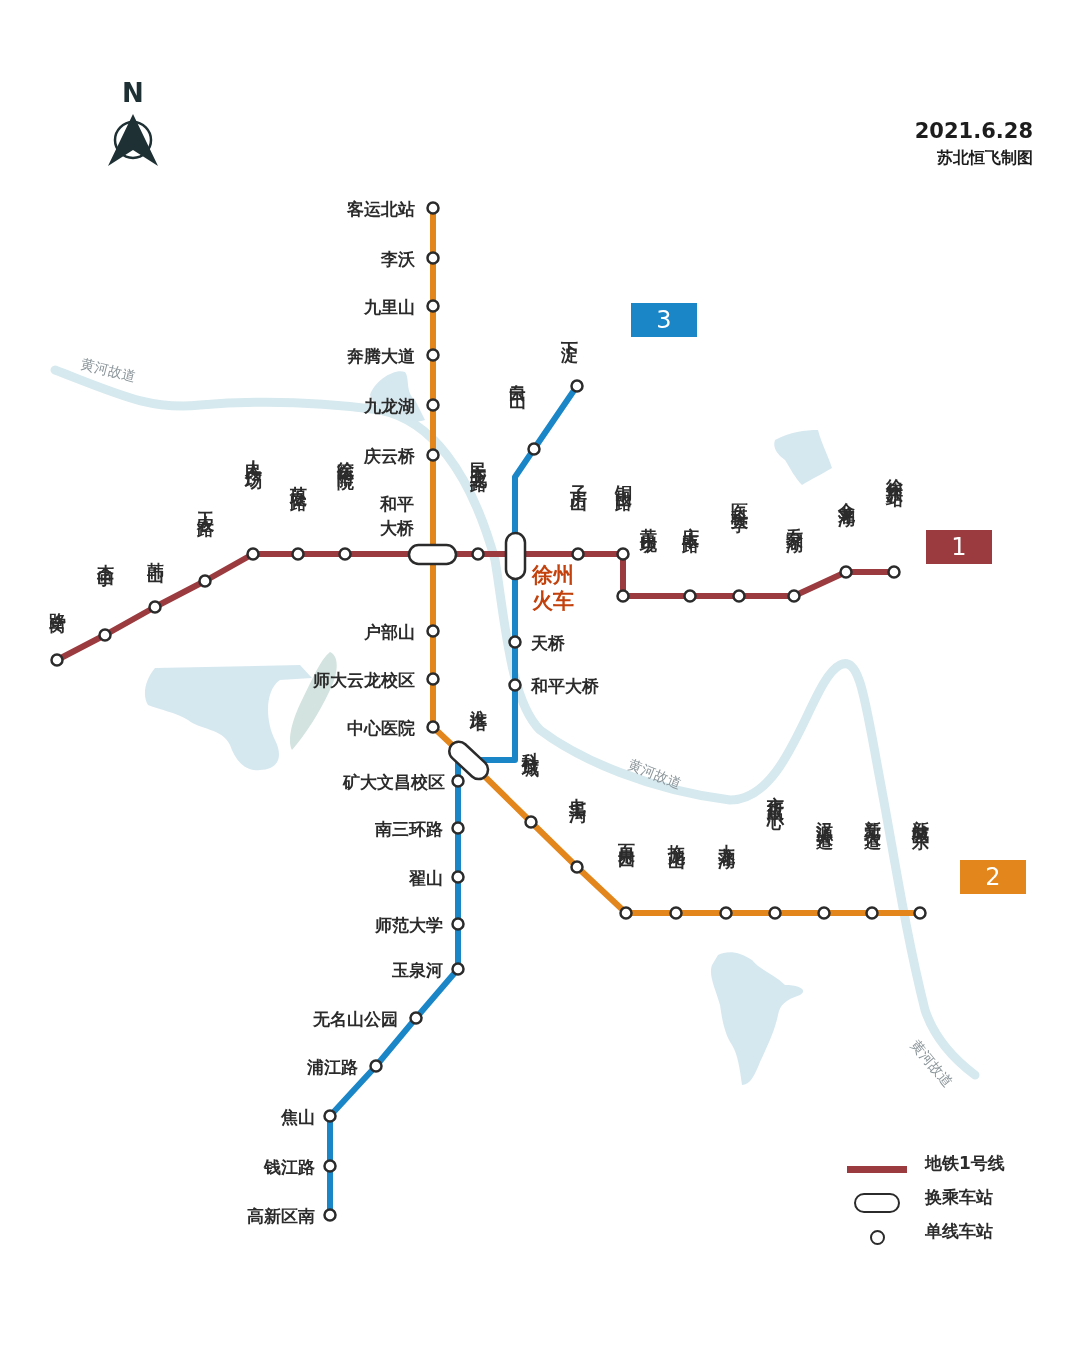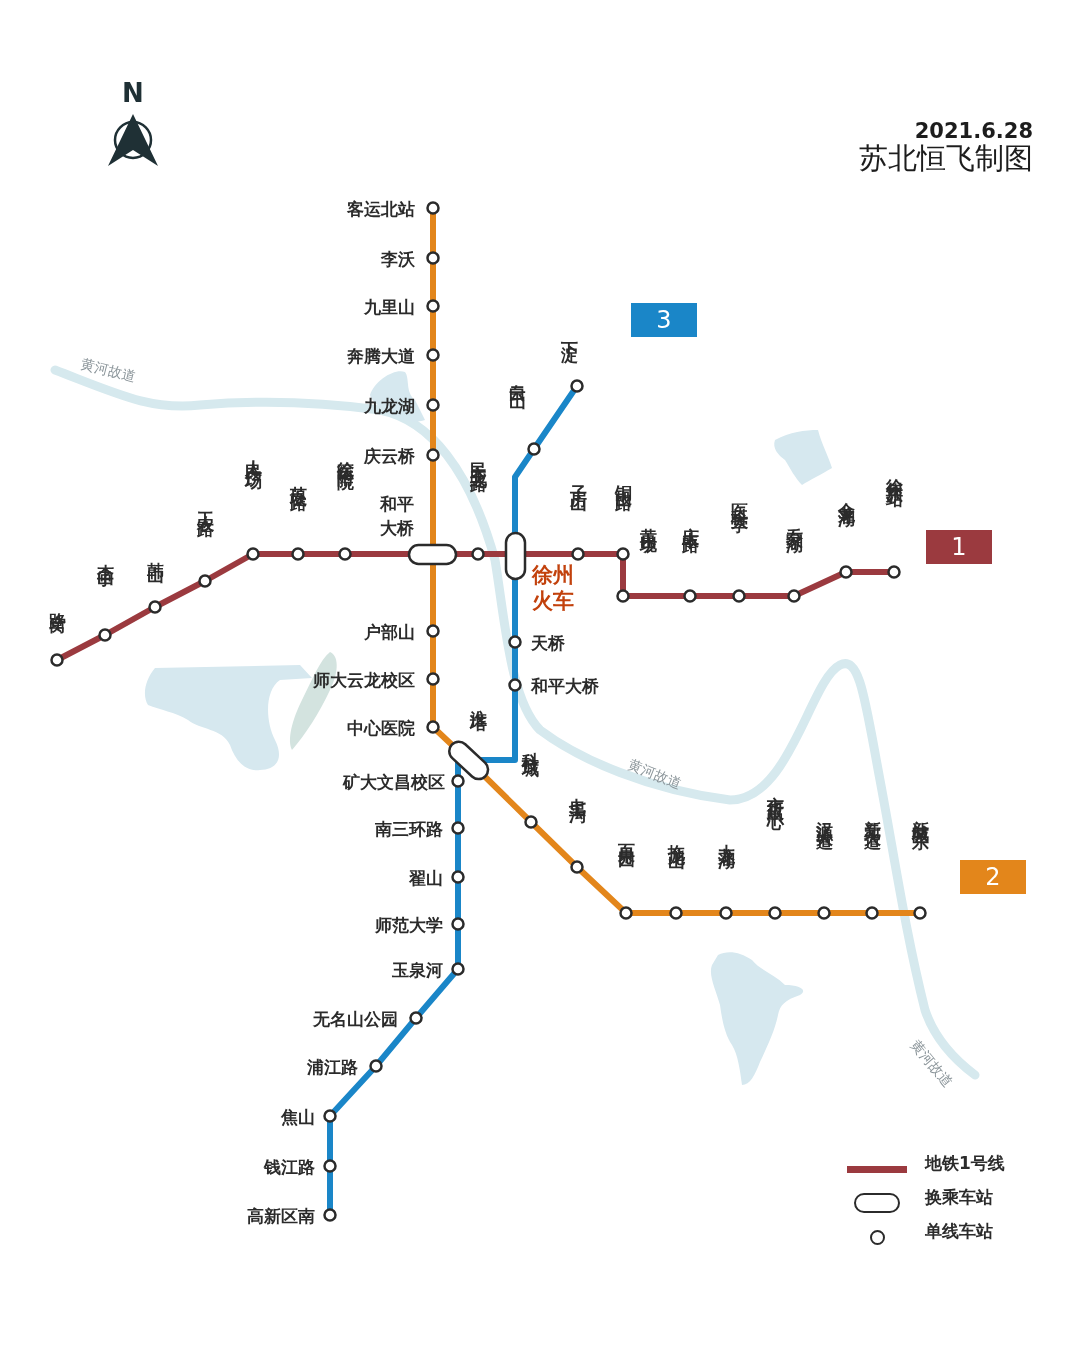--- a/index.html
+++ b/index.html
@@ -3,21 +3,21 @@
 <meta charset="utf-8">
 <style>
   html, body { margin: 0; padding: 0; background: #ffffff; }
   body { width: 1077px; height: 1347px; position: relative; overflow: hidden;
          font-family: "DejaVu Sans", "Liberation Sans", sans-serif; }
   #map { position: absolute; left: 0; top: 0; }
   .stn-label { font-family: "DejaVu Sans", sans-serif; font-size: 17px; font-weight: bold; fill: #2b2b2b; }
   .river-label { font-family: "DejaVu Sans", sans-serif; font-size: 14px; fill: #8a9499; }
   .header { position: absolute; right: 44px; top: 94px; text-align: right; color: #1d1d1d; margin-top: 25px; }
   .header .date { font-size: 21px; font-weight: bold; line-height: 24px; font-family: "DejaVu Sans", sans-serif; }
-  .header .credit { font-size: 29px; font-weight: normal; line-height: 30px; font-family: "DejaVu Sans", sans-serif; }
+  .header .credit { font-size: 16px; font-weight: bold; line-height: 30px; font-family: "DejaVu Sans", sans-serif; }
   .compass { position: absolute; left: 104px; top: 78px; width: 60px; height: 95px; }
   .compass .n { position: absolute; left: 18px; top: 0; font-size: 26px; font-weight: bold; color: #1f3035; font-family: "DejaVu Sans", sans-serif; }
   .badge { position: absolute; width: 66px; height: 34px; color: #fff; font-size: 24px;
            display: flex; align-items: center; justify-content: center; font-family: "DejaVu Sans", sans-serif; }
   .legend { position: absolute; left: 845px; top: 1152px; width: 200px; }
   .legend .row { display: flex; height: 34px; }
   .legend .sym { width: 64px; display: flex; justify-content: center; align-items: center; margin-right: 16px; }
   .legend .line { width: 60px; height: 7px; }
   .legend .dot { width: 11px; height: 11px; border: 2.5px solid #2b2b2b; border-radius: 50%; background: #fff; }
   .legend .pill { width: 42px; height: 16px; border: 2.5px solid #2b2b2b; border-radius: 10px; background: #fff; }

